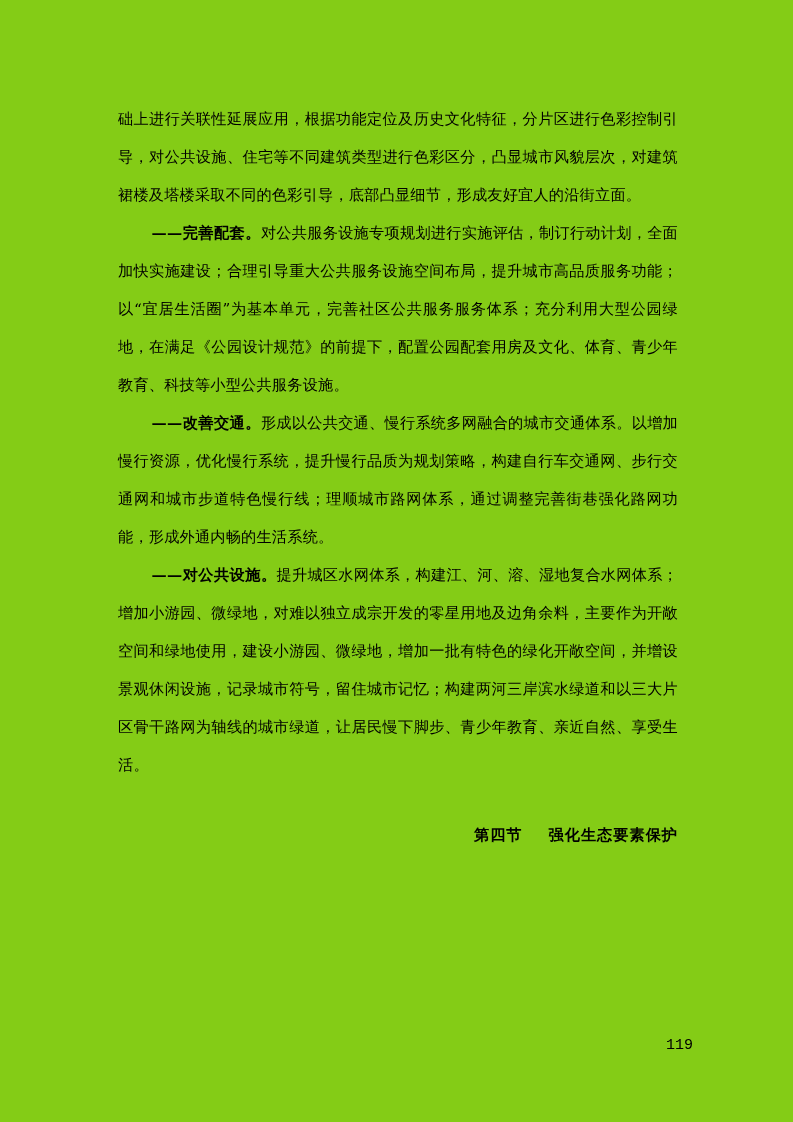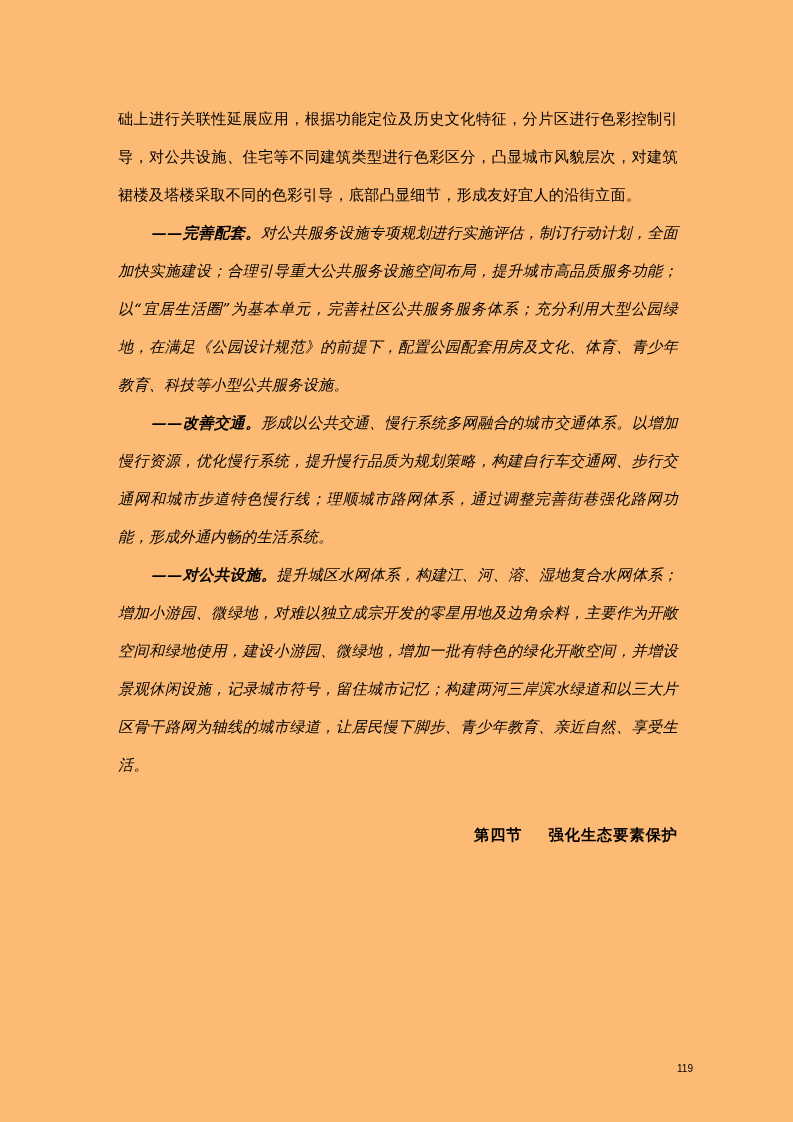--- a/index.html
+++ b/index.html
@@ -3,21 +3,21 @@
 <meta charset="utf-8">
 <style>
   html, body {
     margin: 0;
     padding: 0;
     background: #f0f0ee;
   }
   .page {
     width: 793px;
     height: 1122px;
-    background: #fdba74;
+    background: #84cc16;
     position: relative;
     box-sizing: border-box;
     margin: 0 auto;
     overflow: hidden;
     font-family: "DejaVu Serif", "Liberation Serif", serif;
     color: #000000;
   }
   .content {
     position: absolute;
     left: 118px;
@@ -27,44 +27,43 @@
   p.body {
     margin: 0 0 0 0;
     font-size: 15.2px;
     line-height: 38px;
     text-align: justify;
     text-justify: inter-ideograph;
     letter-spacing: 0.2px;
   }
   p.indent {
     text-indent: 2.2em;
-    font-style: italic;
   }
   .lead {
     font-weight: bold;
     letter-spacing: 0.4px;
   }
   .section-heading {
     margin: 34px 0 18px 0;
     text-align: right;
     font-size: 15.2px;
     font-weight: bold;
     letter-spacing: 1px;
     line-height: 34px;
   }
   .section-heading .gap {
     display: inline-block;
     width: 26px;
   }
   .page-number {
     position: absolute;
     right: 100px;
-    bottom: 48px;
-    font-size: 10px;
-    font-family: Liberation Sans, sans-serif;
+    bottom: 68px;
+    font-size: 15px;
+    font-family: Liberation Mono, monospace;
   }
 </style>
 </head>
 <body>
 
 <div class="page">
   <div class="content">
 
     <p class="body">
       <span>础上进行关联性延展应用，根据功能定位及历史文化特征，分片区进行色彩控制引导，对公共设施、住宅等不同建筑类型进行色彩区分，凸显城市风貌层次，对建筑裙楼及塔楼采取不同的色彩引导，底部凸显细节，形成友好宜人的沿街立面。</span>

